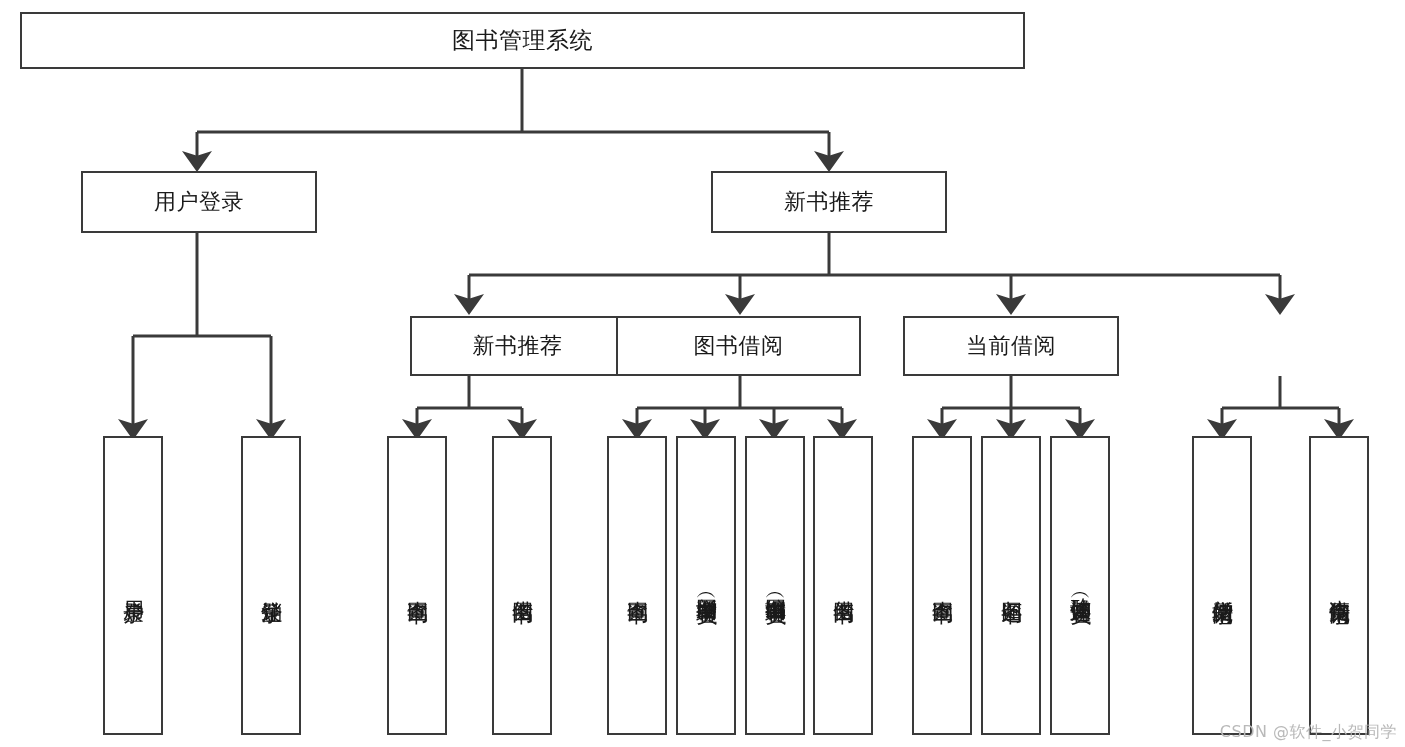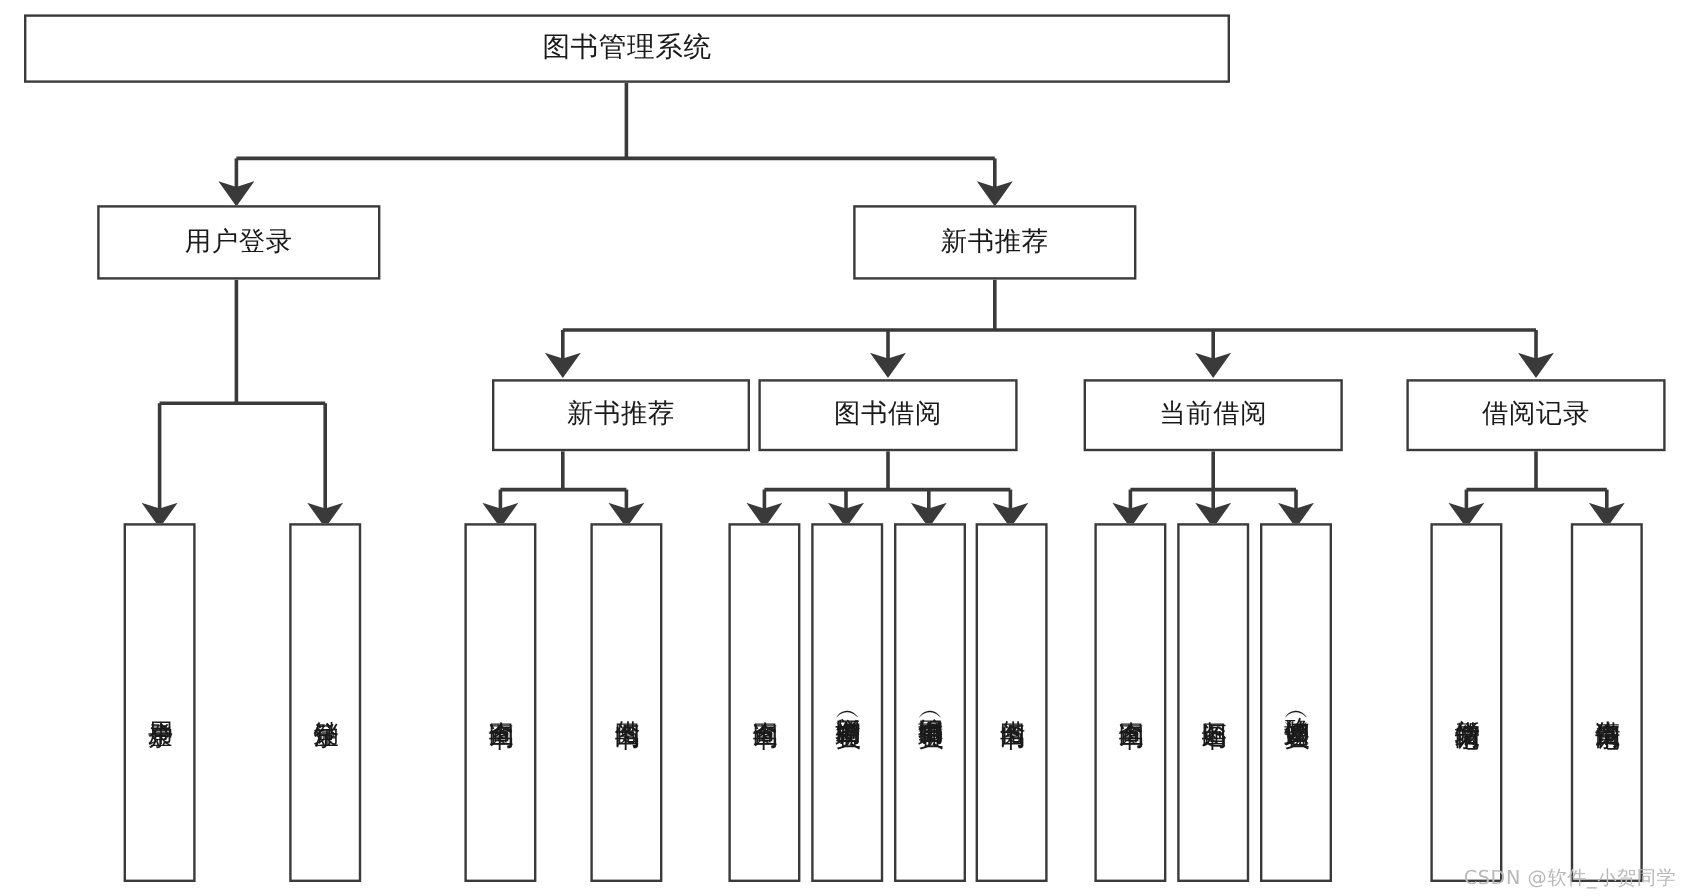--- a/index.html
+++ b/index.html
@@ -127,28 +127,25 @@
   <div class="node" style="left:81px; top:171px; width:236px; height:62px;">
     <span class="label">用户登录</span>
   </div>
   <div class="node" style="left:711px; top:171px; width:236px; height:62px;">
     <span class="label">新书推荐</span>
   </div>
 
   <div class="node" style="left:362px; top:316px; width:215px; height:60px;margin-left:48px;">
     <span class="label">新书推荐</span>
   </div>
-  <div class="node" style="left:632px; top:316px; width:216px; height:60px;">
+  <div class="node" style="left:616px; top:316px; width:245px; height:60px;">
     <span class="label">图书借阅</span>
   </div>
   <div class="node" style="left:903px; top:316px; width:216px; height:60px;">
     <span class="label">当前借阅</span>
-  </div>
-  <div class="node" style="left:1172px; top:316px; width:216px; height:60px;">
-    <span class="label">借阅记录</span>
   </div>
 
   <div class="node leaf" style="left:103px; top:436px; width:60px; height:299px;">
     <span class="label">用户登录</span>
   </div>
   <div class="node leaf" style="left:241px; top:436px; width:60px; height:299px;">
     <span class="label">注销登录</span>
   </div>
 
   <div class="node leaf" style="left:387px; top:436px; width:60px; height:299px;">

